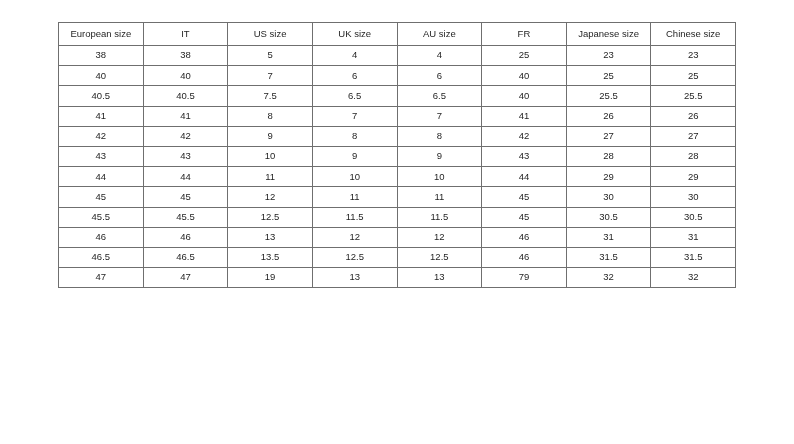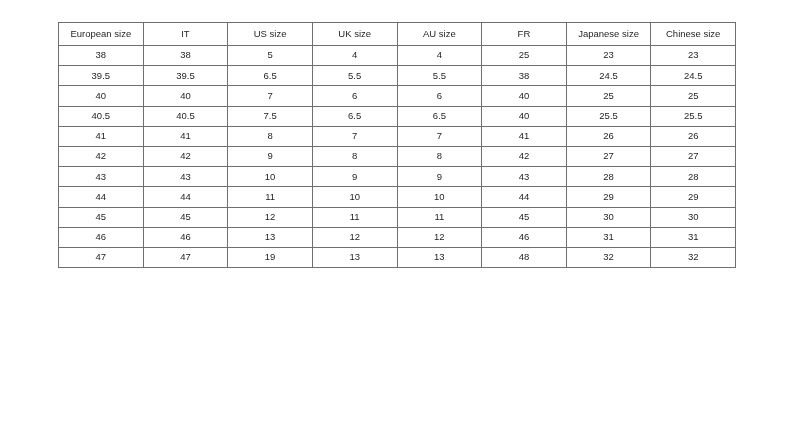--- a/index.html
+++ b/index.html
@@ -72,30 +72,20 @@
           <td>38</td>
           <td>38</td>
           <td>5</td>
           <td>4</td>
           <td>4</td>
           <td>25</td>
           <td>23</td>
           <td>23</td>
         </tr>
         <tr>
-          <td>39.5</td>
-          <td>39.5</td>
-          <td>6.5</td>
-          <td>5.5</td>
-          <td>5.5</td>
-          <td>38</td>
-          <td>24.5</td>
-          <td>24.5</td>
-        </tr>
-        <tr>
           <td>40</td>
           <td>40</td>
           <td>7</td>
           <td>6</td>
           <td>6</td>
           <td>40</td>
           <td>25</td>
           <td>25</td>
         </tr>
         <tr>
@@ -152,35 +142,55 @@
           <td>45</td>
           <td>45</td>
           <td>12</td>
           <td>11</td>
           <td>11</td>
           <td>45</td>
           <td>30</td>
           <td>30</td>
         </tr>
         <tr>
+          <td>45.5</td>
+          <td>45.5</td>
+          <td>12.5</td>
+          <td>11.5</td>
+          <td>11.5</td>
+          <td>45</td>
+          <td>30.5</td>
+          <td>30.5</td>
+        </tr>
+        <tr>
           <td>46</td>
           <td>46</td>
           <td>13</td>
           <td>12</td>
           <td>12</td>
           <td>46</td>
           <td>31</td>
           <td>31</td>
         </tr>
         <tr>
+          <td>46.5</td>
+          <td>46.5</td>
+          <td>13.5</td>
+          <td>12.5</td>
+          <td>12.5</td>
+          <td>46</td>
+          <td>31.5</td>
+          <td>31.5</td>
+        </tr>
+        <tr>
           <td>47</td>
           <td>47</td>
           <td>19</td>
           <td>13</td>
           <td>13</td>
-          <td>48</td>
+          <td>79</td>
           <td>32</td>
           <td>32</td>
         </tr>
       </tbody>
     </table>
   </div>
 </div>
 
 </body></html>

